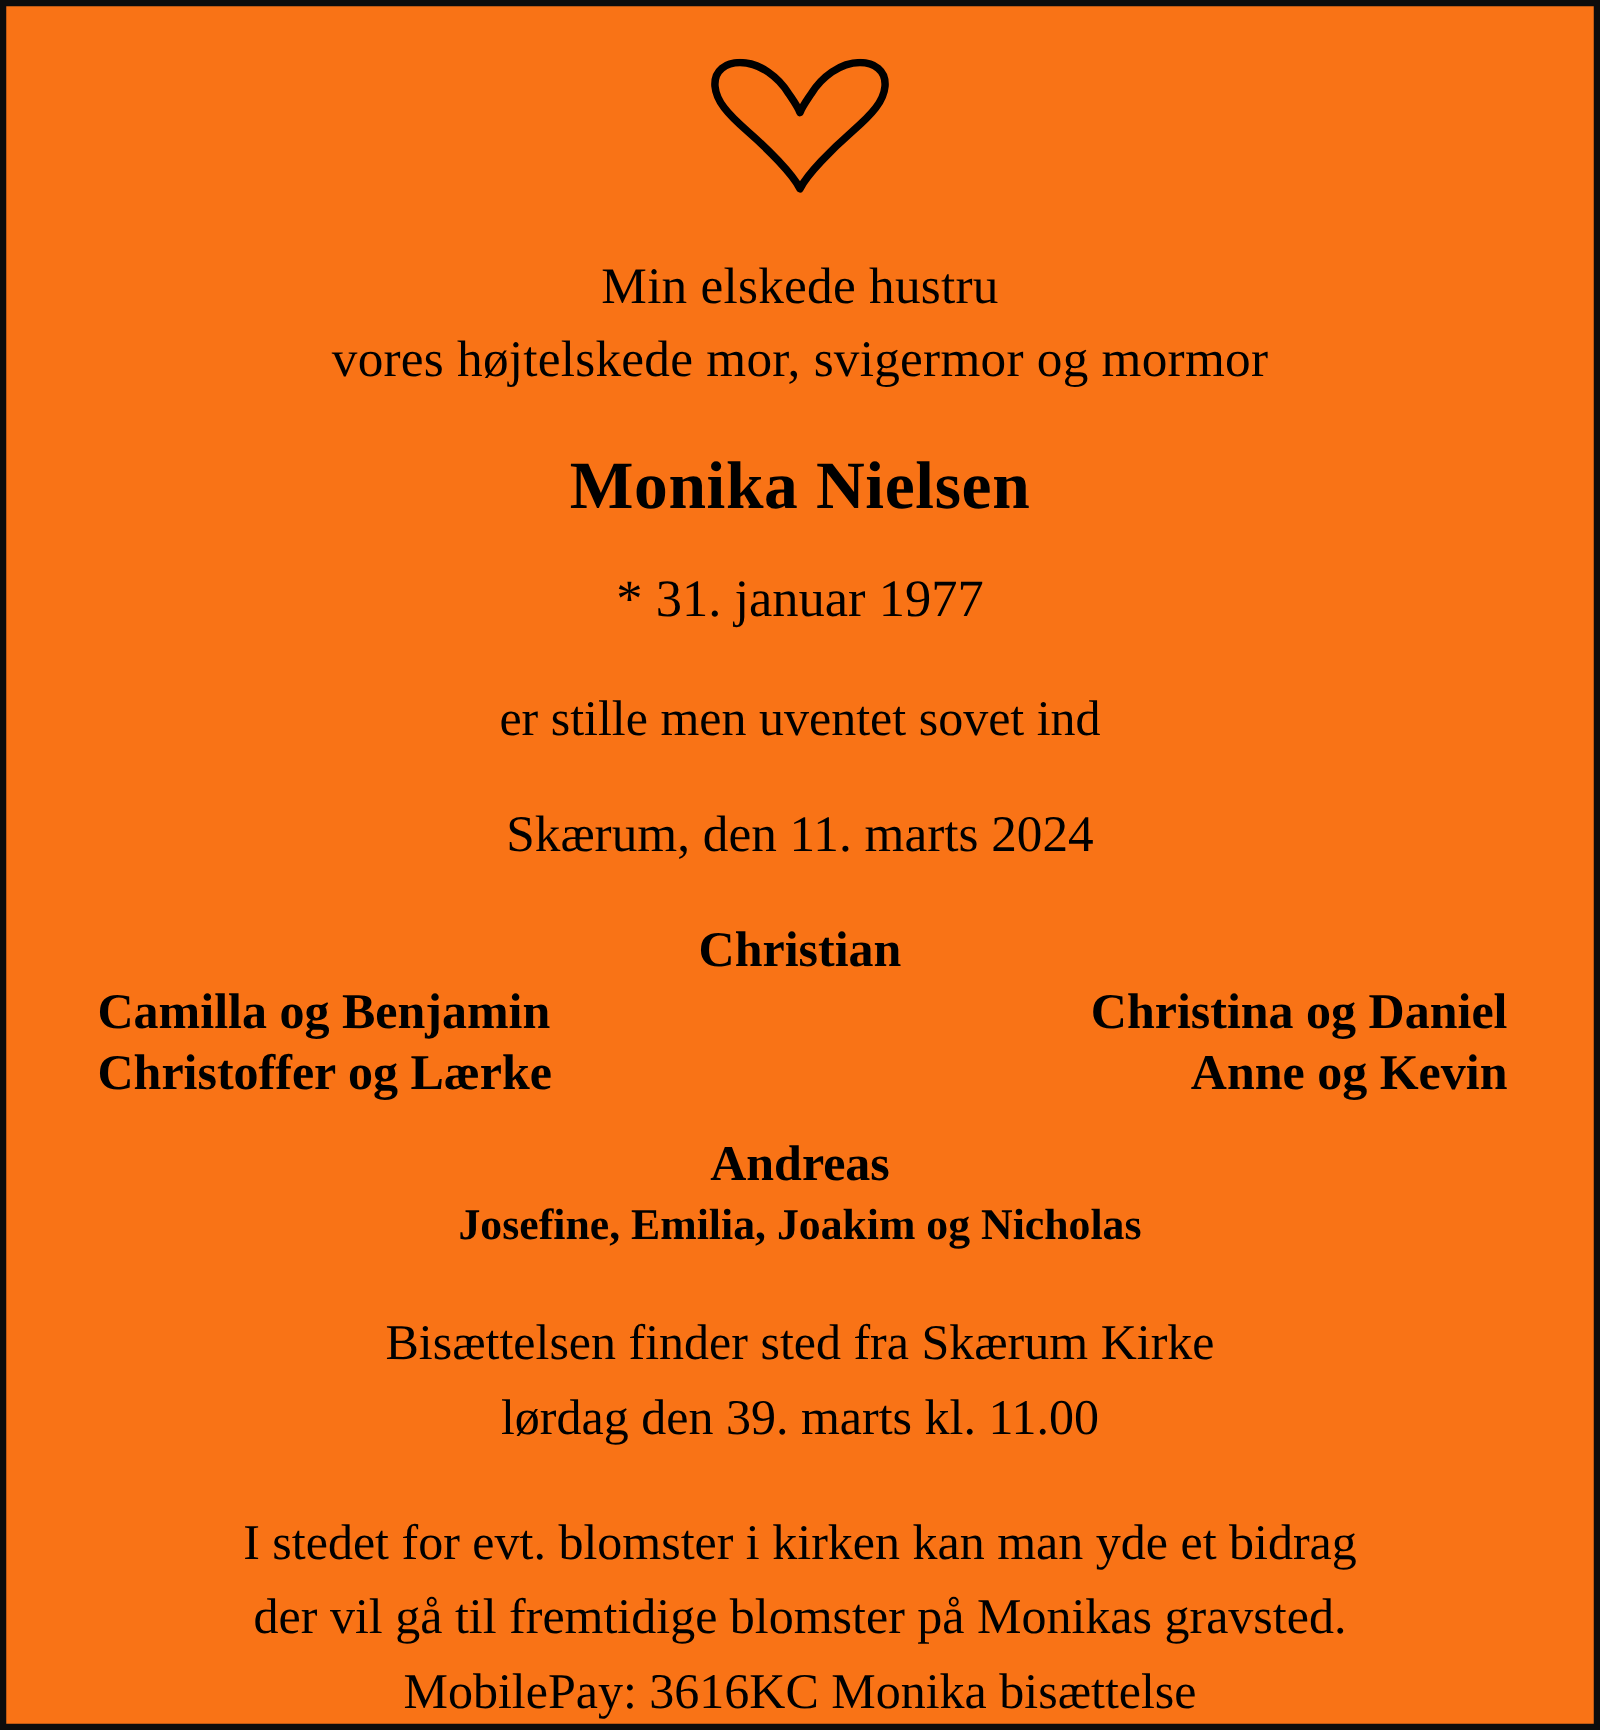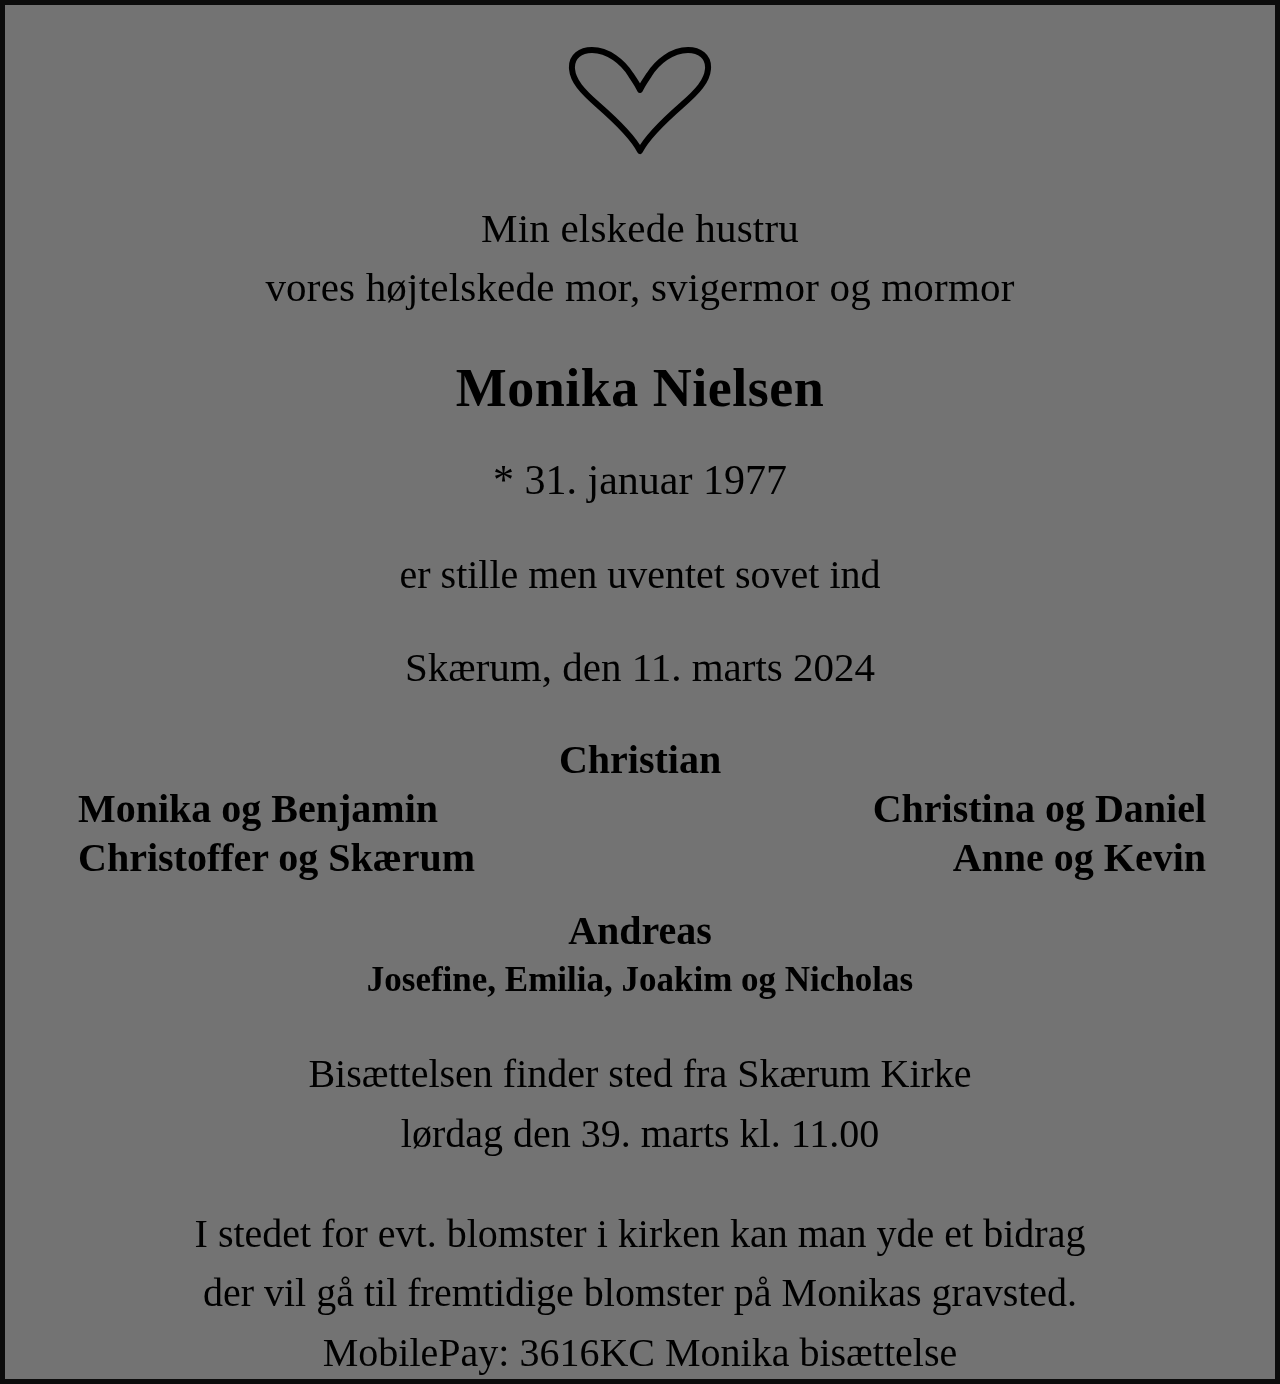--- a/index.html
+++ b/index.html
@@ -9,21 +9,21 @@
   }
   body {
     font-family: "Liberation Serif", "DejaVu Serif", serif;
     color: #000000;
   }
   #notice {
     position: relative;
     width: 1280px;
     height: 1384px;
     box-sizing: border-box;
-    background: #737373;
+    background: #f97316;
     border: 5px solid #0c0c0c;
     overflow: hidden;
   }
   .inner {
     box-sizing: border-box;
     width: 100%;
     height: 100%;
     padding: 0;
     text-align: center;
   }
@@ -161,26 +161,26 @@
     <div class="line birth">* 31. januar 1977</div>
 
     <div class="line passed">er stille men uventet sovet ind</div>
 
     <div class="line place">Skærum, den 11. marts 2024</div>
 
     <div class="survivors">
       <div class="surv-single">Christian</div>
 
       <div class="surv-row">
-        <div class="surv-col-left">Monika og Benjamin</div>
+        <div class="surv-col-left">Camilla og Benjamin</div>
         <div class="surv-col-right">Christina og Daniel</div>
       </div>
 
       <div class="surv-row">
-        <div class="surv-col-left">Christoffer og Skærum</div>
+        <div class="surv-col-left">Christoffer og Lærke</div>
         <div class="surv-col-right">Anne og Kevin</div>
       </div>
 
       <div class="surv-andreas">Andreas</div>
       <div class="surv-grand">Josefine, Emilia, Joakim og Nicholas</div>
     </div>
 
     <div class="ceremony">
       <div class="line">Bisættelsen finder sted fra Skærum Kirke</div>
       <div class="line">lørdag den 39. marts kl. 11.00</div>

